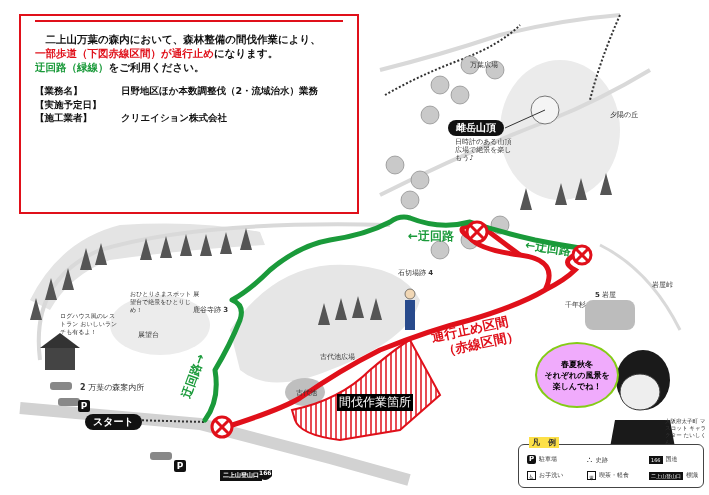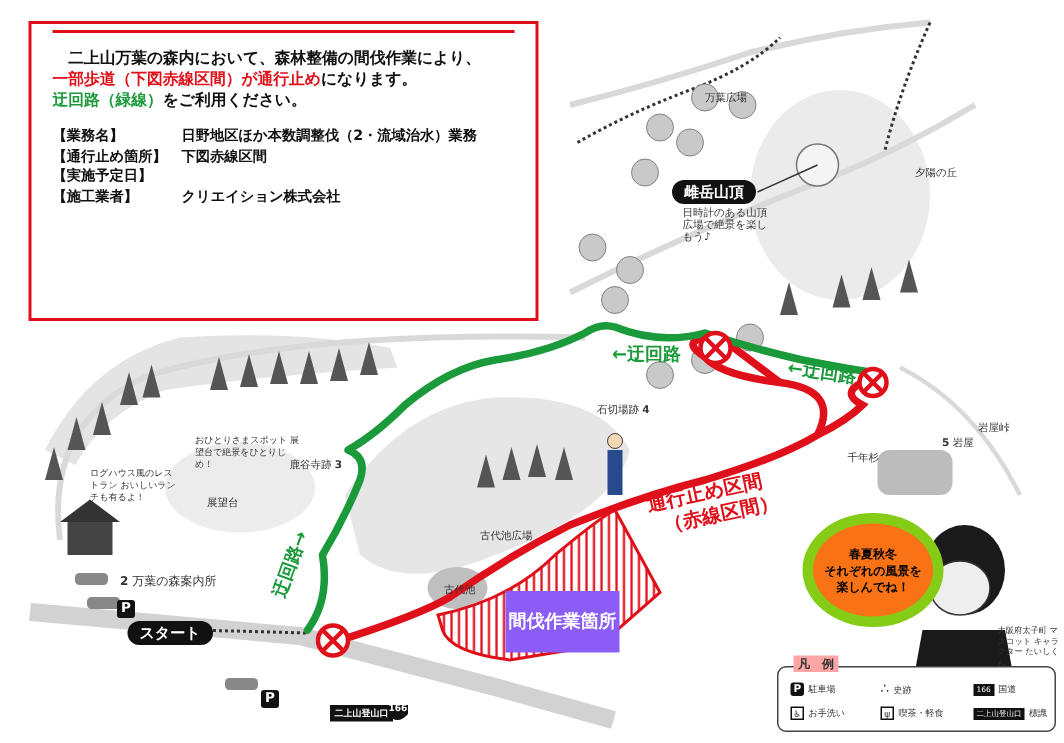--- a/index.html
+++ b/index.html
@@ -11,24 +11,24 @@
   .intro{font-size:10.5px;font-weight:bold;line-height:14px;color:#111;}
   .intro .red{color:#e0101a;}
   .intro .green{color:#1a9a3a;}
   .details{margin-top:10px;font-size:9.5px;font-weight:bold;line-height:13.5px;color:#111;}
   .details .row{display:flex;}
   .details .k{width:86px;flex:none;}
   .lbl{position:absolute;font-size:7px;color:#333;white-space:nowrap;}
   .pill{position:absolute;background:#111;color:#fff;font-weight:bold;border-radius:10px;white-space:nowrap;}
   .detour{position:absolute;font-size:12px;font-weight:bold;color:#1a9a3a;white-space:nowrap;}
   .closed-lbl{position:absolute;font-size:13px;font-weight:bold;color:#e0101a;white-space:nowrap;transform:rotate(-12deg);transform-origin:left top;line-height:16px;}
-  .work-lbl{position:absolute;font-size:12px;font-weight:bold;color:#fff;background:#8b5cf6;padding:12px 2px;white-space:nowrap;}
-  .bubble{position:absolute;left:535px;top:342px;width:80px;height:62px;border:7px solid #84cc16;border-radius:50%;background:#f97316;font-size:8px;font-weight:bold;text-align:center;display:flex;flex-direction:column;justify-content:center;line-height:11px;}
+  .work-lbl{position:absolute;font-size:12px;font-weight:normal;color:#fff;background:#000000;padding:0 2px;white-space:nowrap;}
+  .bubble{position:absolute;left:535px;top:342px;width:80px;height:62px;border:2px solid #84cc16;border-radius:50%;background:#f0abfc;font-size:8px;font-weight:bold;text-align:center;display:flex;flex-direction:column;justify-content:center;line-height:11px;}
   .legend{position:absolute;left:518px;top:444px;width:186px;height:44px;border:1.5px solid #444;border-radius:6px;background:#fff;box-sizing:border-box;font-size:6px;color:#333;}
-  .legend .ttl{position:absolute;left:10px;top:-8px;background:#fca5a5;font-size:8px;font-weight:bold;padding:0 3px;}
+  .legend .ttl{position:absolute;left:10px;top:-8px;background:#fde047;font-size:8px;font-weight:bold;padding:0 3px;}
   .legend .item{position:absolute;display:flex;align-items:center;gap:3px;white-space:nowrap;}
   .pbox{display:inline-block;width:9px;height:9px;background:#111;color:#fff;font-size:7px;font-weight:bold;text-align:center;line-height:9px;border-radius:2px;}
   .wcbox{display:inline-block;width:9px;height:9px;border:1px solid #111;font-size:6px;text-align:center;line-height:9px;box-sizing:border-box;}
   .sign{display:inline-block;background:#111;color:#fff;font-size:5px;padding:0 2px;height:8px;line-height:8px;}
 </style>
 </head>
 <body>
 
 <svg class="map" viewBox="0 0 709 495" xmlns="http://www.w3.org/2000/svg">
 
@@ -138,44 +138,40 @@
     <div>　二上山万葉の森内において、森林整備の間伐作業により、</div>
     <div><span class="red">一部歩道（下図赤線区間）が通行止め</span><span>になります。</span></div>
     <div><span class="green">迂回路（緑線）</span><span>をご利用ください。</span></div>
   </div>
   <div class="details">
     <div class="row">
         <span class="k">【業務名】</span>
         <span>日野地区ほか本数調整伐（2・流域治水）業務</span>
       </div>
     <div class="row">
-        <span class="k">【通行止め箇所】</span>
-        <span>下図赤線区間</span>
-      </div>
-    <div class="row">
         <span class="k">【実施予定日】</span>
       </div>
     <div class="row">
         <span class="k">【施工業者】</span>
         <span>クリエイション株式会社</span>
       </div>
   </div>
 </div>
 
 <div class="pill" style="left:448px;top:120px;font-size:10px;padding:1px 8px;"><span>雌岳山頂</span></div>
 <div class="lbl" style="left:455px;top:138px;width:60px;white-space:normal;line-height:8px;">日時計のある山頂広場で絶景を楽しもう♪</div>
 <div class="lbl" style="left:470px;top:60px;">万葉広場</div>
 <div class="lbl" style="left:610px;top:110px;">夕陽の丘</div>
 <div class="lbl" style="left:80px;top:335px;font-size:8px;line-height:9px;margin-top:48px;"><b>2</b> <span>万葉の森案内所</span></div>
 <div class="lbl" style="left:60px;top:312px;width:60px;white-space:normal;line-height:8px;font-size:6px;">ログハウス風のレストラン おいしいランチも有るよ！</div>
 <div class="lbl" style="left:138px;top:330px;">展望台</div>
 <div class="lbl" style="left:130px;top:290px;width:70px;white-space:normal;line-height:8px;font-size:6px;">おひとりさまスポット 展望台で絶景をひとりじめ！</div>
 <div class="lbl" style="left:193px;top:305px;"><span>鹿谷寺跡</span> <b>3</b></div>
 <div class="lbl" style="left:398px;top:268px;"><span>石切場跡</span> <b>4</b></div>
-<div class="lbl" style="left:595px;top:290px;margin-left:33px;"><b>5</b> <span>岩屋</span></div>
+<div class="lbl" style="left:595px;top:290px;"><b>5</b> <span>岩屋</span></div>
 <div class="lbl" style="left:565px;top:300px;">千年杉</div>
 <div class="lbl" style="left:296px;top:388px;">古代池</div>
 <div class="lbl" style="left:320px;top:352px;text-align:right;">古代池広場</div>
 <div class="lbl" style="left:652px;top:280px;">岩屋峠</div>
 
 <div class="pill" style="left:85px;top:414px;font-size:10px;padding:1px 8px;">スタート</div>
 <div class="pill" style="left:220px;top:470px;font-size:6px;padding:1px 3px;border-radius:0;">二上山登山口</div>
 <div class="lbl" style="left:259px;top:469px;color:#fff;font-size:6px;font-weight:bold;">166</div>
 <div class="pill" style="left:78px;top:400px;font-size:9px;width:12px;height:12px;line-height:12px;text-align:center;border-radius:2px;">P</div>
 <div class="pill" style="left:174px;top:460px;font-size:9px;width:12px;height:12px;line-height:12px;text-align:center;border-radius:2px;">P</div>

